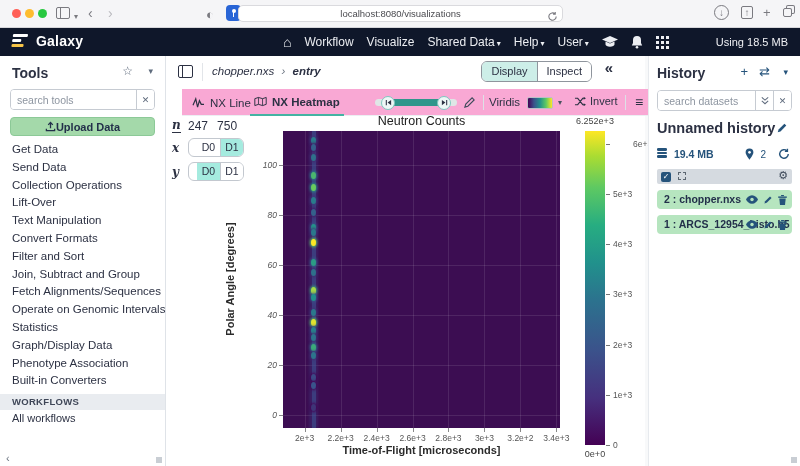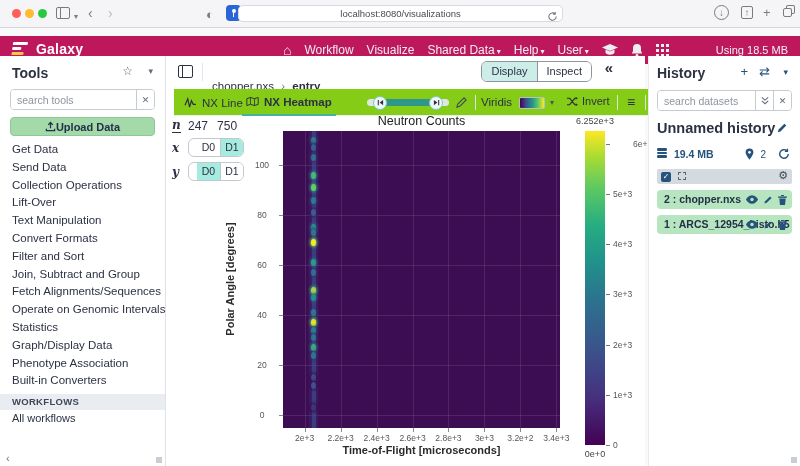--- a/index.html
+++ b/index.html
@@ -17,21 +17,21 @@
   #shield-ic:before { content:""; position:absolute; left:5.5px; top:4px; width:4px; height:4px; border-radius:50%; background:#fff; }
   #shield-ic:after { content:""; position:absolute; left:6.7px; top:7px; width:1.6px; height:5px; background:#fff; }
   #dl-ic { position:absolute; left:714px; top:5px; width:15px; height:15px; border:1px solid #7a7a80; border-radius:50%; color:#7a7a80; font-size:10px; text-align:center; line-height:13px; }
   #share-ic { position:absolute; left:741px; top:6px; width:12px; height:13px; border:1px solid #7a7a80; border-radius:2px; color:#7a7a80; font-size:10px; text-align:center; line-height:11px; }
   #newtab-ic { position:absolute; left:763px; top:7px; color:#7a7a80; font-size:13px; line-height:12px; }
   #tabs-ic { position:absolute; left:783px; top:8px; width:9px; height:9px; border:1px solid #7a7a80; border-radius:2px; box-shadow:3px -3px 0 -1px #f5f5f7, 3px -3px 0 0 #7a7a80; }
   #sb-ic { position:absolute; left:56px; top:7px; width:14px; height:12px; border:1px solid #7a7a80; border-radius:2px; }
   #sb-ic:before { content:""; position:absolute; left:3px; top:0; width:1px; height:10px; background:#7a7a80; }
 
   
-  #masthead { position:absolute; left:0; top:28px; width:800px; height:28px; background:#be185d; color:#fff;margin-top:8px; }
+  #masthead { position:absolute; left:0; top:28px; width:800px; height:28px; background:#0f172a; color:#fff; }
   #logo { position:absolute; left:12px; top:6px; width:18px; height:16px; transform:skewX(-8deg); }
   #logo i { position:absolute; left:0; display:block; background:#fff; border-radius:1px; }
   #brand { position:absolute; left:36px; top:5px; font-size:14px; font-weight:bold; letter-spacing:.2px; }
   #mh-nav { position:absolute; left:283px; top:0; height:28px; display:flex; align-items:center; gap:13px; font-size:12px; color:#eceef2; }
   #mh-nav .nav-item { cursor:pointer; white-space:nowrap; }
   #mh-nav .caret { font-size:8px; margin-left:2px; }
   #mh-usage { position:absolute; right:12px; top:8px; font-size:11px; color:#f0f1f4; }
 
   
   #tools-panel { position:absolute; left:0; top:56px; width:166px; height:410px; background:#fff; border-right:1px solid #dfe3e8; }
@@ -53,29 +53,29 @@
   #wf-header { margin-top:4px; height:16px; line-height:16px; background:#e9ecf0; font-size:9.5px; font-weight:bold; color:#3e4657; padding-left:12px; letter-spacing:.3px; }
   .wf-item { height:17px; line-height:17px; padding-left:12px; font-size:11px; color:#2c3143; cursor:pointer; }
   #tools-collapse { position:absolute; left:6px; bottom:2px; color:#6b7480; font-size:11px; }
   .grip { position:absolute; right:3px; bottom:3px; width:6px; height:6px; background:#c9ced4; }
 
   
   #bc-row { position:absolute; left:0; top:0; width:479px; height:33px; background:#fff; }
   #viz-toggle { position:absolute; left:12px; top:9px; width:15px; height:13px; border:1.4px solid #2c3143; border-radius:2px; }
   #viz-toggle:before { content:""; position:absolute; left:3px; top:0; width:1.4px; height:10.5px; background:#2c3143; }
   #bc-div { position:absolute; left:36px; top:7px; width:1px; height:18px; background:#e2e5e9; }
-  #breadcrumb { position:absolute; left:46px; top:24px; font-size:11.5px; color:#2c3143; }
+  #breadcrumb { position:absolute; left:46px; top:9px; font-size:11.5px; color:#2c3143;font-style:italic; }
   #breadcrumb .bc-entry { font-weight:bold; }
   #bc-sep { color:#6b7480; margin:0 4px; }
   #mode-tabs { position:absolute; right:53px; top:5px; display:flex; height:21px; border:1px solid #8f959d; border-radius:6px; overflow:hidden; background:#fff; }
   .mode-tab { padding:0 9px; font-size:11px; color:#2c3143; line-height:19px; background:#fff; }
   .mode-tab.active { background:#cdeee8; border-right:1px solid #8f959d; }
   #collapse-right { position:absolute; right:32px; top:3px; font-size:15px; font-weight:bold; color:#2c3143; }
 
-  #toolbar-row { position:absolute; left:8px; top:33px; width:479px; height:27px; background:#84cc16; border-bottom:1px solid #eceff2; }
+  #toolbar-row { position:absolute; left:16px; top:33px; width:479px; height:27px; background:#f9a8d4; border-bottom:1px solid #eceff2; }
   .viz-tab { position:absolute; top:0; height:27px; display:flex; align-items:center; gap:5px; font-size:11.5px; color:#2c3143; }
   .viz-tab.active { font-weight:bold; border-bottom:2.5px solid #43b3a2; }
   .tb-div { position:absolute; top:6px; width:1px; height:15px; background:#dde1e6; }
   #slider { position:absolute; left:193px; top:10px; width:82px; height:7px; background:#dfe6e6; border-radius:4px; }
   #slider .fill { position:absolute; left:13px; right:13px; top:0; height:7px; background:#2f968c; }
   .handle { position:absolute; top:-3.5px; width:14px; height:14px; background:#eef7f6; border:1px solid #7fc7bf; border-radius:50%; display:flex; align-items:center; justify-content:center; }
   #viridis-label { position:absolute; left:307px; top:7px; font-size:11.5px; color:#2c3143; }
   #viridis-swatch { position:absolute; left:345px; top:8px; width:26px; height:12px; border-radius:2px; border:1px solid #b9bfc6; background:linear-gradient(90deg,#440154,#3b528b,#21918c,#5ec962,#fde725); }
   #viridis-caret { position:absolute; left:376px; top:9px; font-size:8px; color:#4a5360; }
   #invert-group { position:absolute; left:392px; top:6px; display:flex; align-items:center; gap:4px; font-size:11px; color:#2c3143; }
@@ -97,21 +97,21 @@
   #chart-title { position:absolute; left:117px; top:58px; width:277px; text-align:center; font-size:12.5px; color:#222; }
   #plot { position:absolute; left:117px; top:75px; width:277px; height:297px; background:#3c0d52; overflow:hidden; }
   .gridv { position:absolute; top:0; bottom:0; width:1px; background:rgba(255,255,255,0.10); }
   .gridh { position:absolute; left:0; right:0; height:1px; background:rgba(255,255,255,0.10); }
   #stripe-halo { position:absolute; top:0; bottom:0; width:9px; background:rgba(60,70,140,0.30); filter:blur(1px); }
   #stripe-core { position:absolute; top:0; bottom:0; width:4px; background:rgba(62,88,150,0.55); filter:blur(.5px); }
   .blob { position:absolute; width:5px; height:7px; border-radius:50%; filter:blur(.4px); }
   .xtick-line { position:absolute; top:372px; width:1px; height:4px; background:#888; }
   .xtick-lab { position:absolute; top:377px; width:44px; text-align:center; font-size:8.5px; color:#555; }
   .ytick-line { position:absolute; left:113px; width:4px; height:1px; background:#888; }
-  .ytick-lab { position:absolute; width:30px; left:81px; text-align:center; font-size:8.5px; color:#555; }
+  .ytick-lab { position:absolute; width:30px; left:81px; text-align:right; font-size:8.5px; color:#555;font-style:italic; }
   #xlabel { position:absolute; left:117px; top:388px; width:277px; text-align:center; font-size:11px; font-weight:bold; color:#2b2b2b; }
   #ylabel { position:absolute; left:64px; top:223px; transform:translate(-50%,-50%) rotate(-90deg); white-space:nowrap; font-size:11px; font-weight:bold; color:#2b2b2b; }
   #colorbar { position:absolute; left:419px; top:75px; width:20px; height:314px; background:linear-gradient(to top,#440154 0%,#46307e 15%,#3b528b 30%,#2c728e 46%,#21918c 58%,#27ad81 70%,#5ec962 82%,#aadc32 92%,#fde725 100%); }
   #cb-max { position:absolute; left:399px; top:60px; width:60px; text-align:center; font-size:9px; color:#444; }
   #cb-min { position:absolute; left:399px; top:393px; width:60px; text-align:center; font-size:9px; color:#444; }
   .cb-tick-line { position:absolute; left:440px; width:4px; height:1px; background:#777; }
   .cb-tick-lab { position:absolute; left:447px; font-size:8.5px; color:#555; }
 
   
   #hist-inner { position:relative; padding:8px 8px 0 8px; height:100%; }

